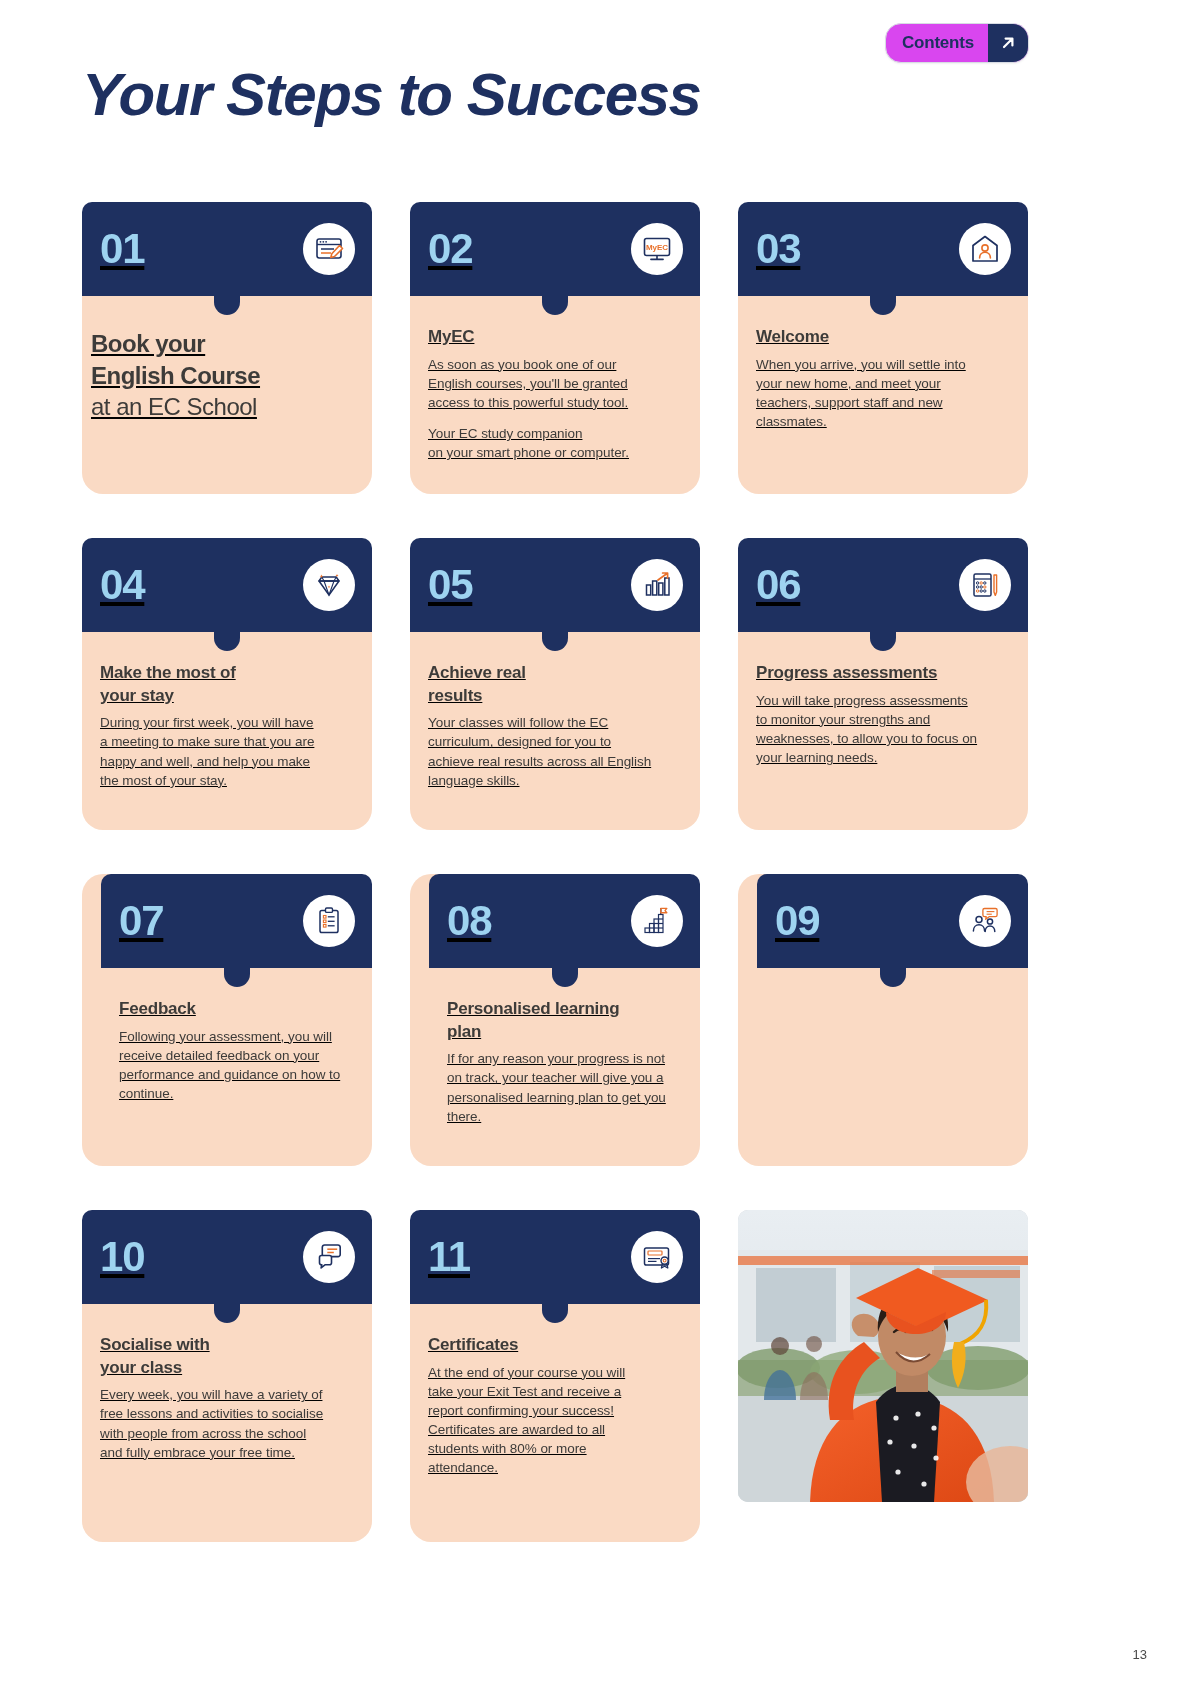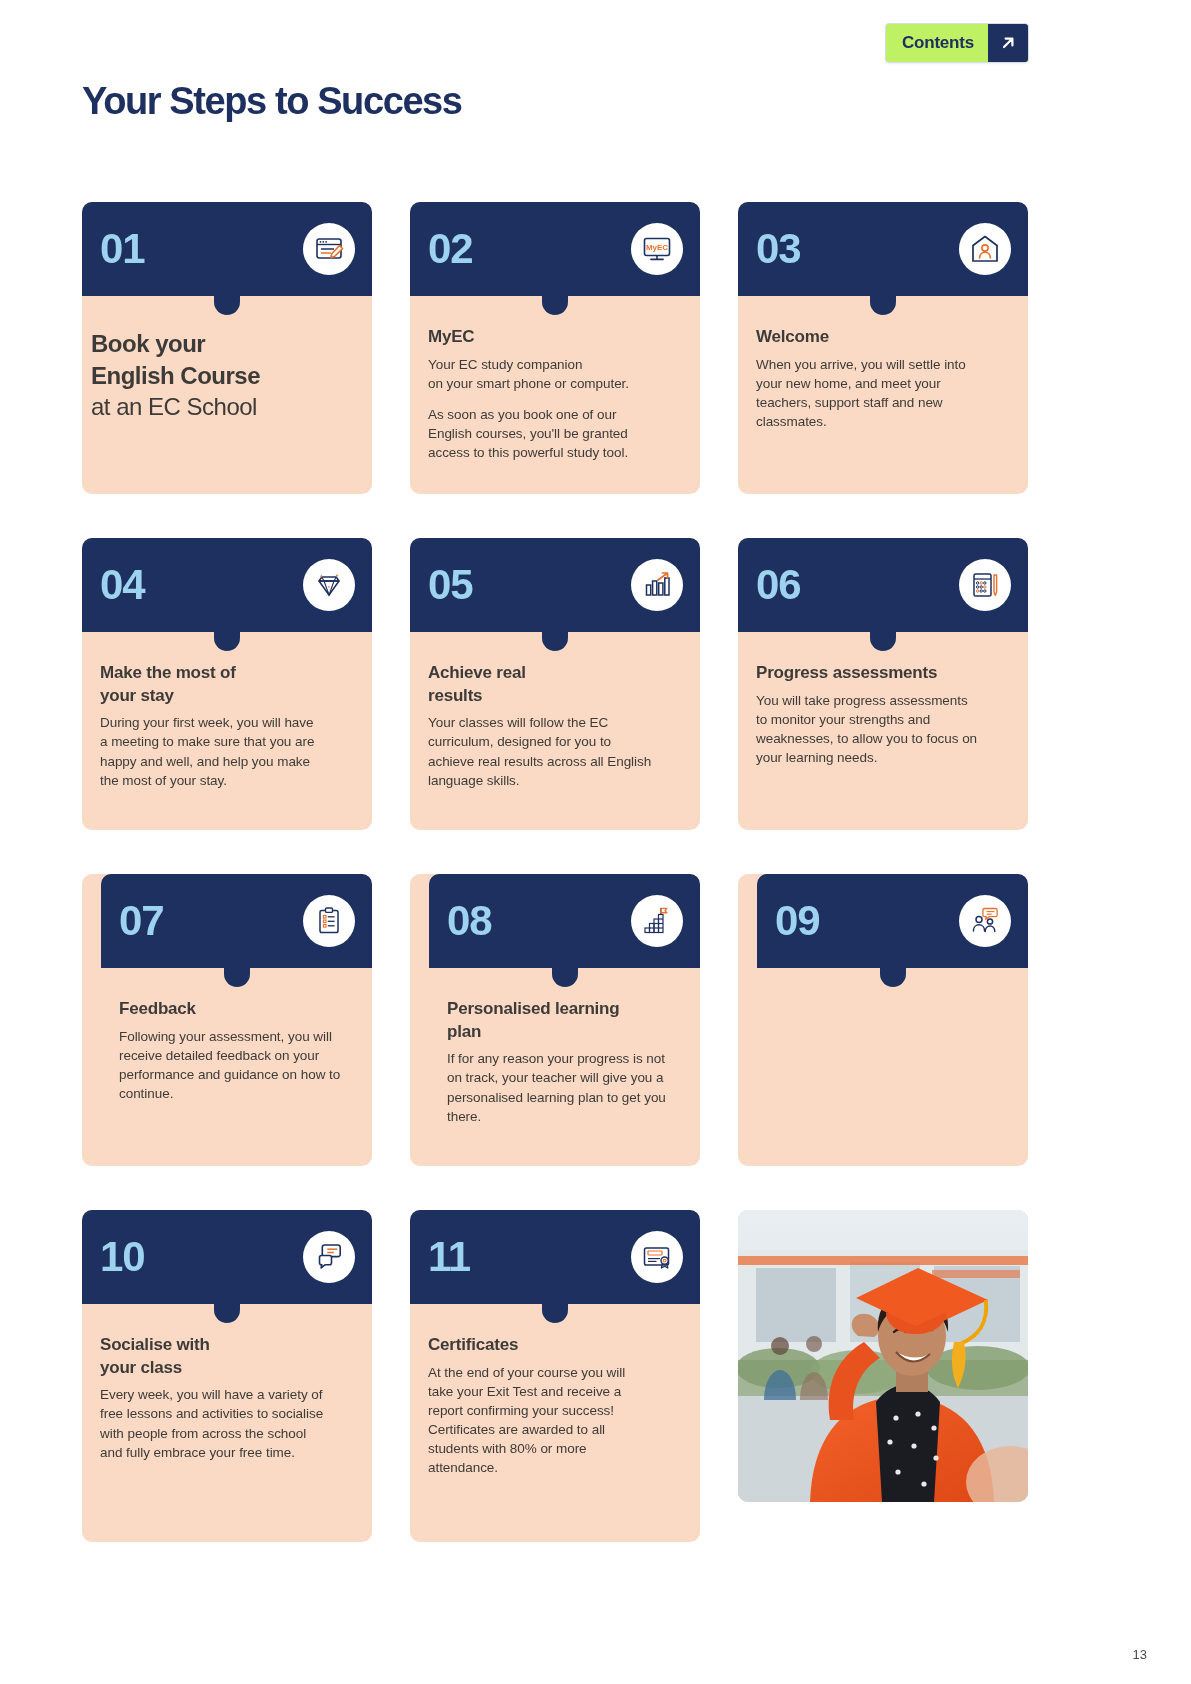--- a/index.html
+++ b/index.html
@@ -21,22 +21,22 @@
 
   
   .contents-pill {
     position: absolute;
     top: 23px;
     right: 162px;
     display: flex;
     align-items: stretch;
     height: 40px;
     border: 1px solid #d8dce4;
-    border-radius: 4px;
-    background: #bef264;
+    border-radius: 16px;
+    background: #d946ef;
     overflow: hidden;
     box-shadow: 0 1px 2px rgba(0,0,0,.06);
   }
   .contents-pill .label {
     display: flex;
     align-items: center;
     padding: 0 14px 0 16px;
     font-size: 17px;
     font-weight: bold;
     color: #1e3060;
@@ -47,48 +47,50 @@
     width: 40px;
     background: #1e3060;
     display: flex;
     align-items: center;
     justify-content: center;
   }
 
   
   .page-title {
     position: absolute;
-    top: 80px;
+    top: 60px;
     left: 82px;
-    font-size: 38px;
+    font-size: 60px;
     font-weight: bold;
     color: #1e3060;
     letter-spacing: -1.4px;
+    font-style: italic;
   }
 
   
   .grid {
     position: absolute;
     top: 202px;
     left: 82px;
     width: 1028px;
     display: grid;
     grid-template-columns: repeat(3, 290px);
     column-gap: 38px;
     row-gap: 44px;
   }
 
   .card {
     position: relative;
     width: 290px;
-    border-radius: 10px;
+    border-radius: 21px;
     background: #fadac4;
     overflow: visible;
     display: flex;
     flex-direction: column;
+    text-decoration: underline;
   }
 
   .card.r1 { height: 292px; }
   .card.r2 { height: 292px; }
   .card.r3 { height: 292px; padding-left: 19px; }
   .card.r4 { height: 332px; }
 
   .card-header {
     position: relative;
     height: 94px;
@@ -244,25 +246,25 @@
           <svg width="34" height="34" viewBox="0 0 34 34">
             <rect x="4.5" y="6.5" width="25" height="17" rx="2" fill="none" stroke="#1e3060" stroke-width="1.6"></rect>
             <text x="17" y="17.5" font-family="Liberation Sans, sans-serif" font-size="8" font-weight="bold" fill="#e8702a" text-anchor="middle">MyEC</text>
             <line x1="17" y1="23.5" x2="17" y2="27" stroke="#1e3060" stroke-width="1.6"></line>
             <line x1="11" y1="27.3" x2="23" y2="27.3" stroke="#1e3060" stroke-width="1.8" stroke-linecap="round"></line>
           </svg>
         </span>
       </div>
       <div class="card-body">
         <div class="card-title">MyEC</div>
-        <p class="card-text">Your EC study companion
-on your smart phone or computer.</p>
         <p class="card-text">As soon as you book one of our
 English courses, you'll be granted
 access to this powerful study tool.</p>
+        <p class="card-text">Your EC study companion
+on your smart phone or computer.</p>
       </div>
     </div>
 
     <div class="card r1">
       <div class="card-header">
         <span class="card-number">03</span>
         <span class="icon-circle">
           <svg width="34" height="34" viewBox="0 0 34 34">
             <path d="M17 4.5 L29 13.5 V29 H5 V13.5 Z" fill="none" stroke="#1e3060" stroke-width="1.7" stroke-linejoin="round"></path>
             <circle cx="17" cy="16" r="3.1" fill="none" stroke="#e8702a" stroke-width="1.6"></circle>

